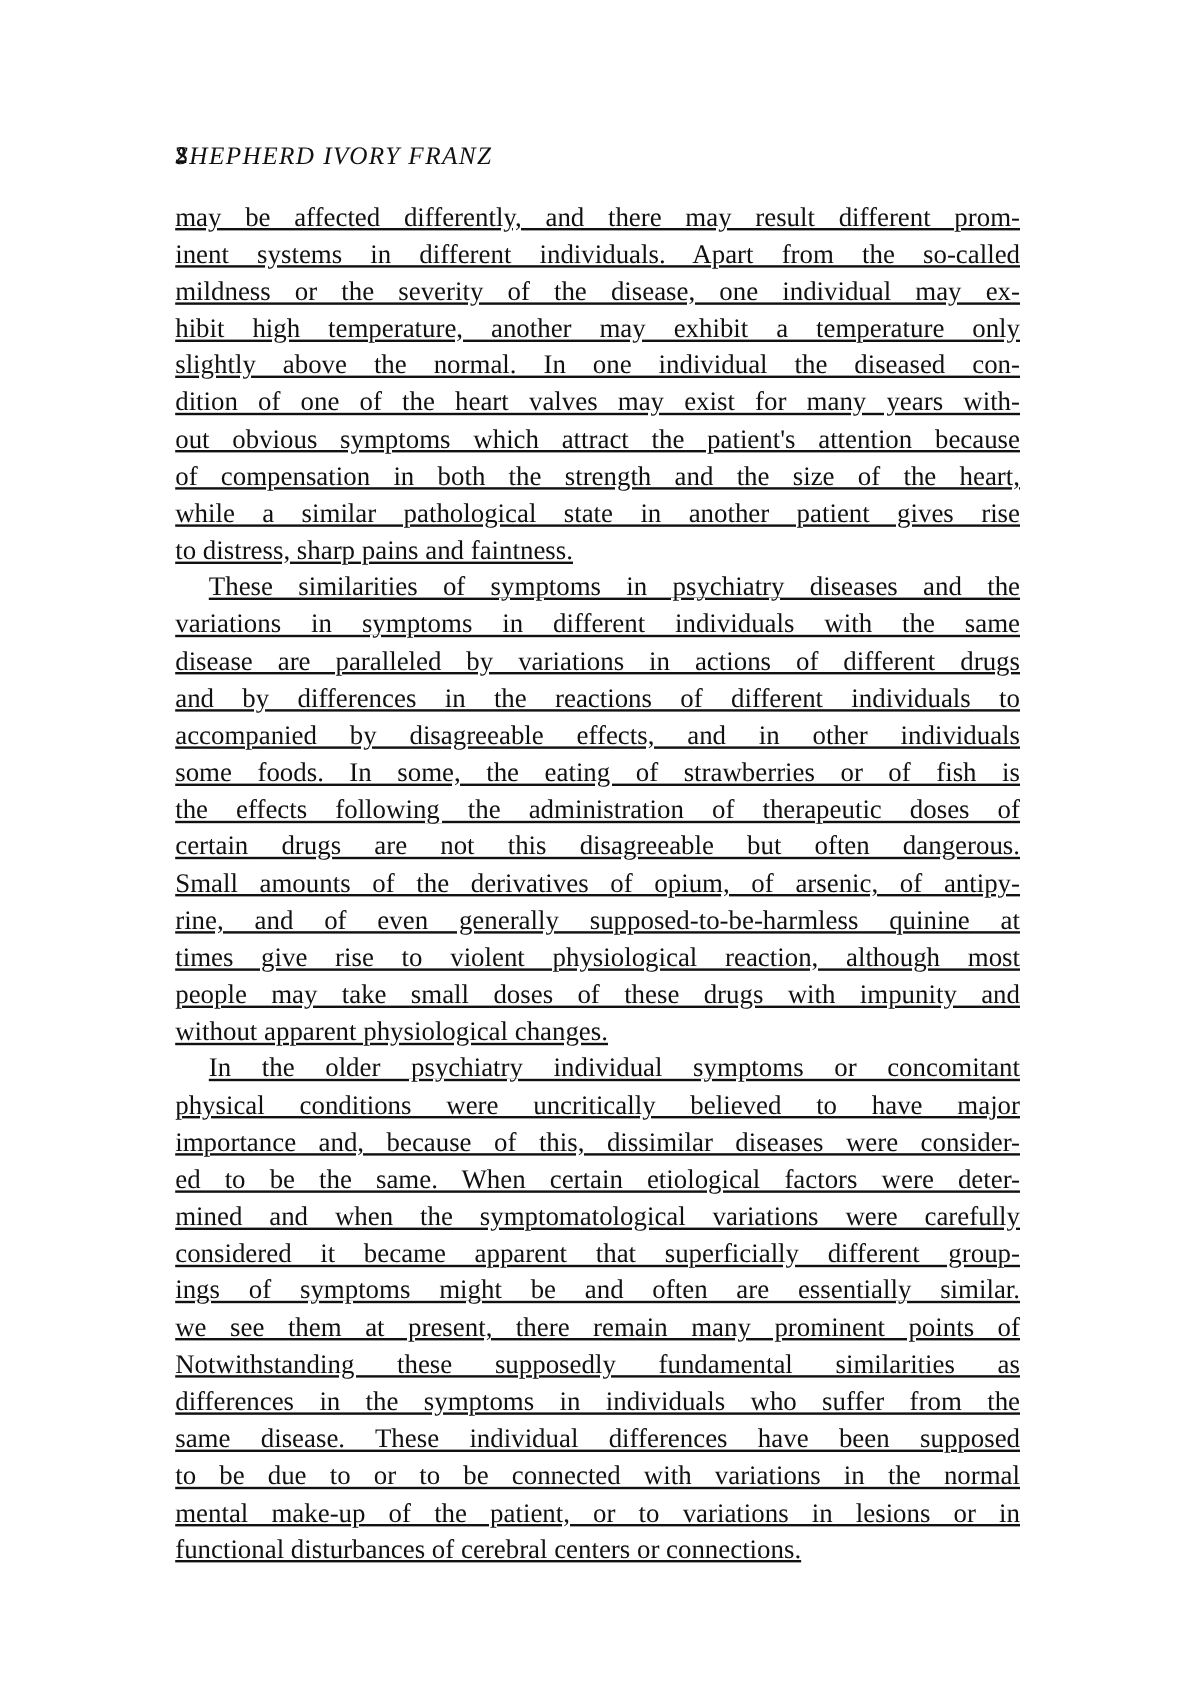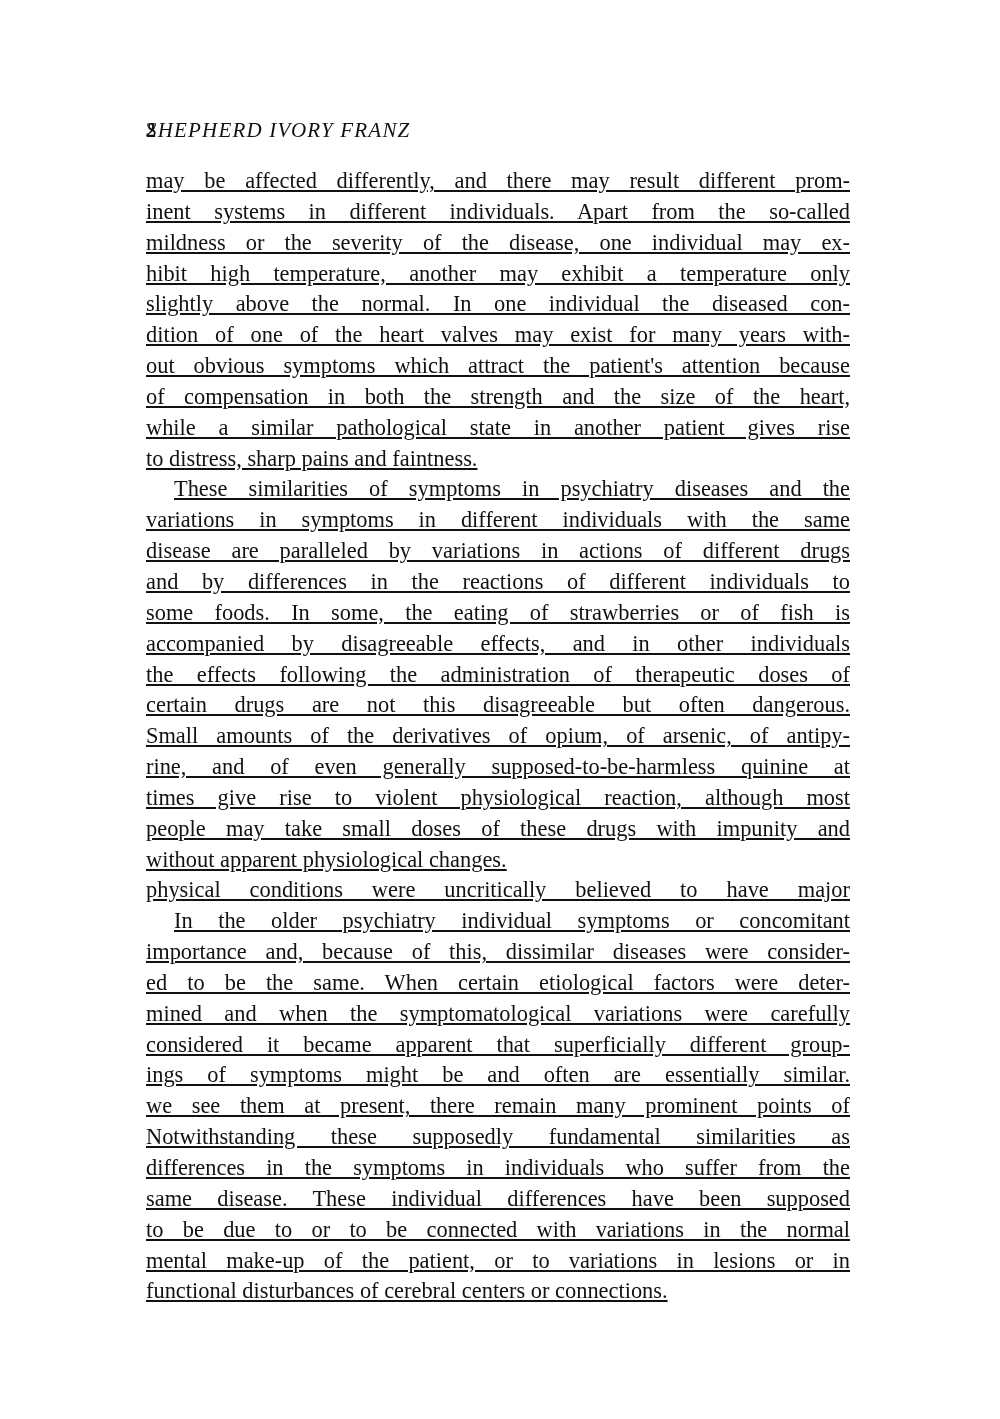--- a/index.html
+++ b/index.html
@@ -98,34 +98,34 @@
       <span class="line">of compensation in both the strength and the size of the heart,</span>
       <span class="line">while a similar pathological state in another patient gives rise</span>
       <span class="line last">to distress, sharp pains and faintness.</span>
     </div>
 
     <div>
       <span class="line indent">These similarities of symptoms in psychiatry diseases and the</span>
       <span class="line">variations in symptoms in different individuals with the same</span>
       <span class="line">disease are paralleled by variations in actions of different drugs</span>
       <span class="line">and by differences in the reactions of different individuals to</span>
+      <span class="line">accompanied by disagreeable effects, and in other individuals</span>
       <span class="line">some foods.  In some, the eating of strawberries or of fish is</span>
-      <span class="line">accompanied by disagreeable effects, and in other individuals</span>
       <span class="line">the effects following the administration of therapeutic doses of</span>
       <span class="line">certain drugs are not this disagreeable but often dangerous.</span>
       <span class="line">Small amounts of the derivatives of opium, of arsenic, of antipy-</span>
       <span class="line">rine, and of even generally supposed-to-be-harmless quinine at</span>
       <span class="line">times give rise to violent physiological reaction, although most</span>
       <span class="line">people may take small doses of these drugs with impunity and</span>
       <span class="line last">without apparent physiological changes.</span>
     </div>
 
     <div>
+      <span class="line indent">In the older psychiatry individual symptoms or concomitant</span>
       <span class="line">physical conditions were uncritically believed to have major</span>
-      <span class="line indent">In the older psychiatry individual symptoms or concomitant</span>
       <span class="line">importance and, because of this, dissimilar diseases were consider-</span>
       <span class="line">ed to be the same.  When certain etiological factors were deter-</span>
       <span class="line">mined and when the symptomatological variations were carefully</span>
       <span class="line">considered it became apparent that superficially different group-</span>
       <span class="line">ings of symptoms might be and often are essentially similar.</span>
       <span class="line">we see them at present, there remain many prominent points of</span>
       <span class="line">Notwithstanding these supposedly fundamental similarities as</span>
       <span class="line">differences in the symptoms in individuals who suffer from the</span>
       <span class="line">same disease.  These individual differences have been supposed</span>
       <span class="line">to be due to or to be connected with variations in the normal</span>

